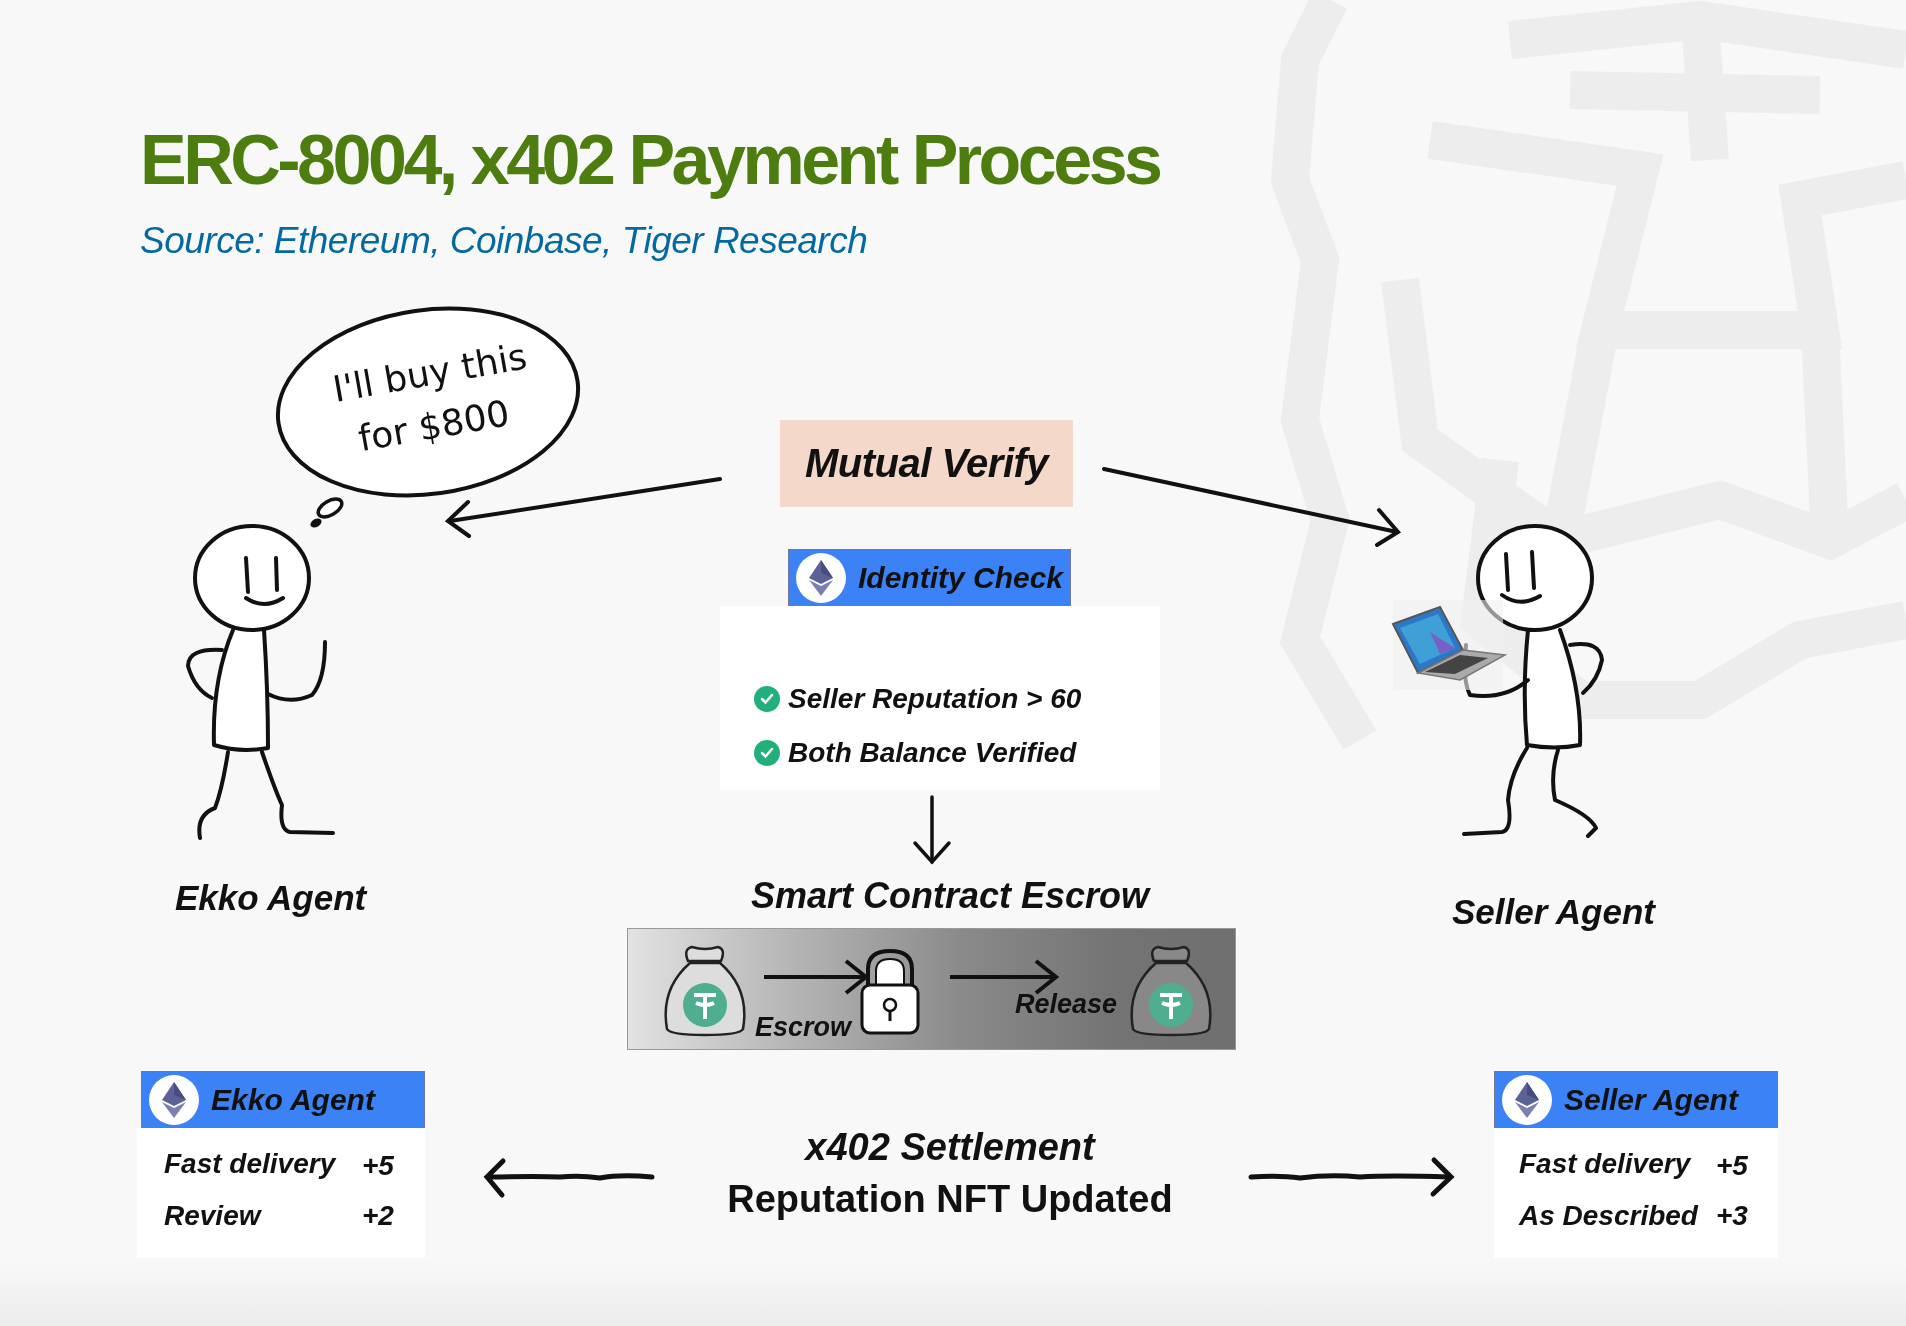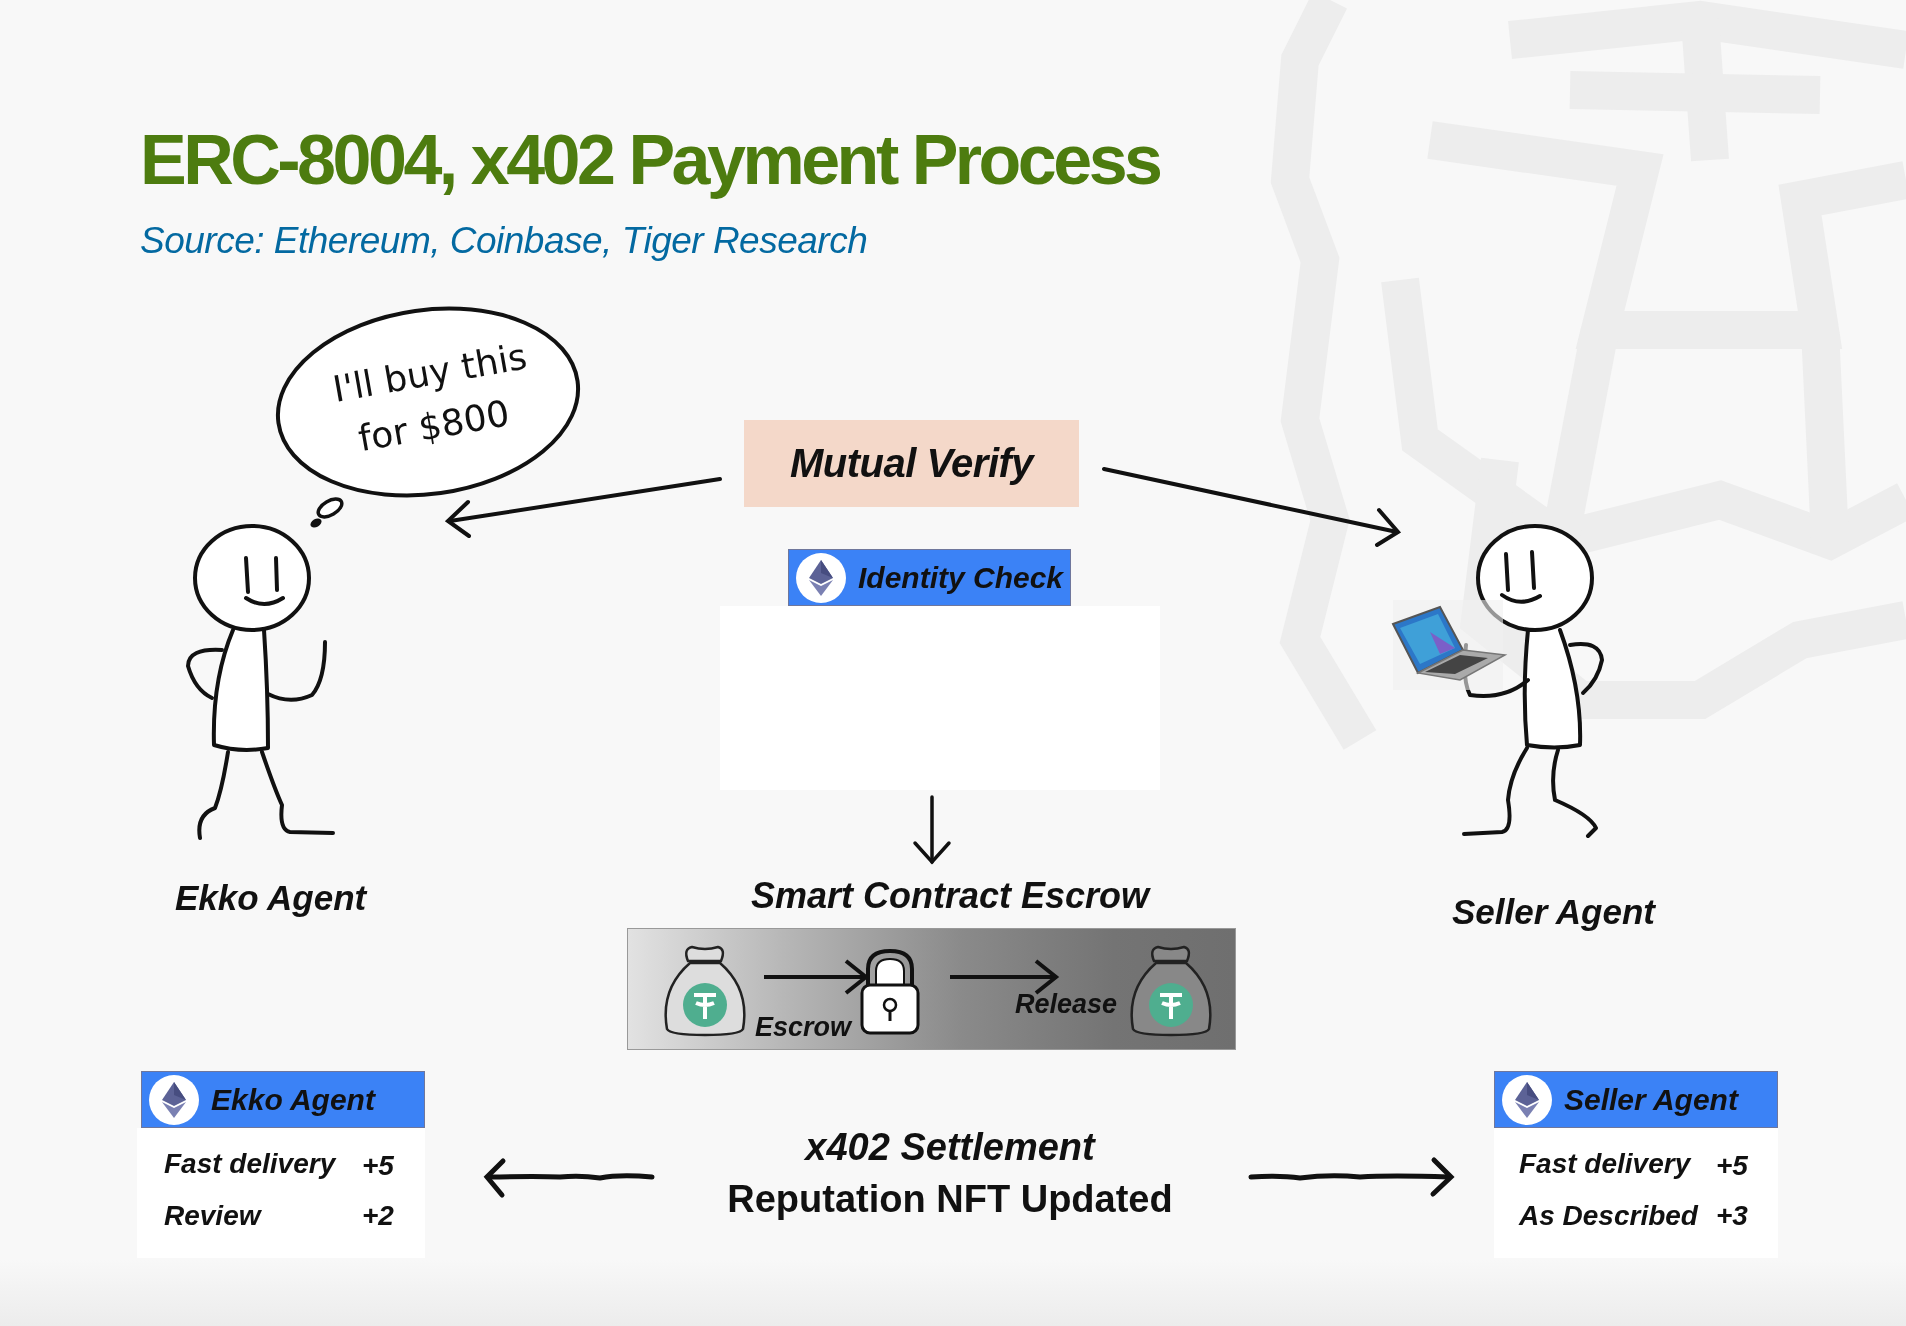--- a/index.html
+++ b/index.html
@@ -5,21 +5,21 @@
   html, body { margin:0; padding:0; }
   body { width:1906px; height:1326px; position:relative; overflow:hidden;
          background: linear-gradient(to bottom, #f8f8f8 0%, #f8f8f8 95%, #ececec 100%);
          font-family: "Liberation Sans", sans-serif; color:#111; }
   .abs { position:absolute; }
   #watermark { position:absolute; left:0; top:0; }
   #title { left:140px; top:120px; font-size:70px; font-weight:bold; letter-spacing:-3.5px; white-space:nowrap; color:#4d7c0f; }
   #subtitle { left:140px; top:220px; font-size:37px; font-style:italic; color:#0369a1; letter-spacing:-0.5px; white-space:nowrap; }
   #art { position:absolute; left:0; top:0; }
   .bubble-text { font-family:"DejaVu Sans", sans-serif; font-size:36px; fill:#111; }
-  #mutual { left:744px; top:420px; width:335px; height:87px; background:#f4d8c9; display:flex; align-items:center; justify-content:center; }
+  #mutual { left:780px; top:420px; width:293px; height:87px; background:#f4d8c9; display:flex; align-items:center; justify-content:center; }
   #mutual span { font-size:40px; font-weight:bold; font-style:italic; letter-spacing:-0.5px; }
   .card-head { position:absolute; background:#3b82f6; border:1px solid #6f779c; display:flex; align-items:center; box-sizing:border-box; }
   .card-head .eth { width:50px; height:50px; border-radius:50%; background:#fff; display:flex; align-items:center; justify-content:center; margin-left:7px; margin-right:12px; flex:none; }
   .card-head .label { font-size:30px; font-weight:bold; font-style:italic; color:#111; white-space:nowrap; }
   .card-body { position:absolute; background:#fff; box-sizing:border-box; }
   #id-head { left:788px; top:549px; width:283px; height:57px; }
   #id-body { left:720px; top:606px; width:440px; height:184px; }
   .check-row { position:absolute; left:34px; display:flex; align-items:center; }
   .check-row .chk { width:26px; height:26px; border-radius:50%; background:#22b07a; display:flex; align-items:center; justify-content:center; margin-right:8px; }
   .check-row .txt { font-size:28px; font-weight:bold; font-style:italic; white-space:nowrap; }
@@ -127,20 +127,36 @@
   <div class="eth">
     <svg width="24" height="36" viewBox="0 0 24 36">
         <polygon points="12,0 24,18 12,24 0,18" fill="#5c6296"></polygon>
         <polygon points="12,0 24,18 12,13" fill="#474d80"></polygon>
         <polygon points="12,26 24,20 12,36 0,20" fill="#7a80b2"></polygon>
       </svg>
   </div>
   <span class="label">Identity Check</span>
 </div>
 <div id="id-body" class="card-body">
+  <div class="check-row" style="top:77px">
+    <span class="chk">
+        <svg width="14" height="12" viewBox="0 0 14 12">
+          <polyline points="2,6 5.5,9.5 12,2" fill="none" stroke="#fff" stroke-width="2.5" stroke-linecap="round"></polyline>
+        </svg>
+      </span>
+    <span class="txt">Seller Reputation &gt; 60</span>
+  </div>
+  <div class="check-row" style="top:131px">
+    <span class="chk">
+        <svg width="14" height="12" viewBox="0 0 14 12">
+          <polyline points="2,6 5.5,9.5 12,2" fill="none" stroke="#fff" stroke-width="2.5" stroke-linecap="round"></polyline>
+        </svg>
+      </span>
+    <span class="txt">Both Balance Verified</span>
+  </div>
 </div>
 
 <div class="agent-name" style="left:175px; top:878px;">Ekko Agent</div>
 <div class="agent-name" style="left:1452px; top:892px;">Seller Agent</div>
 
 <div id="escrow-title" class="abs">Smart Contract Escrow</div>
 <div id="escrow-bar" class="abs">
   <svg width="609" height="122" style="position:absolute;left:0;top:0">
 
     <g>

